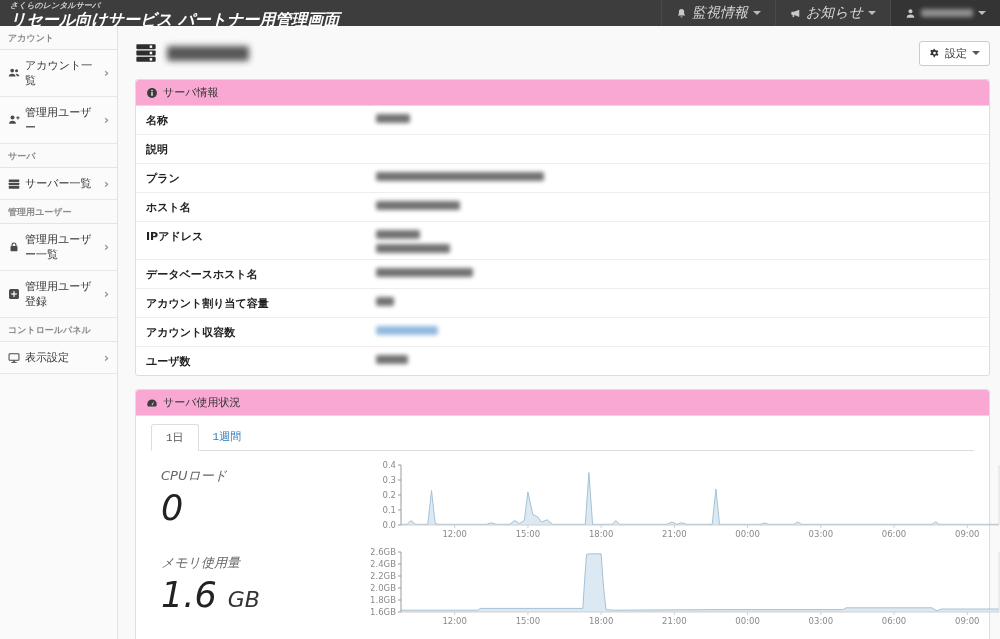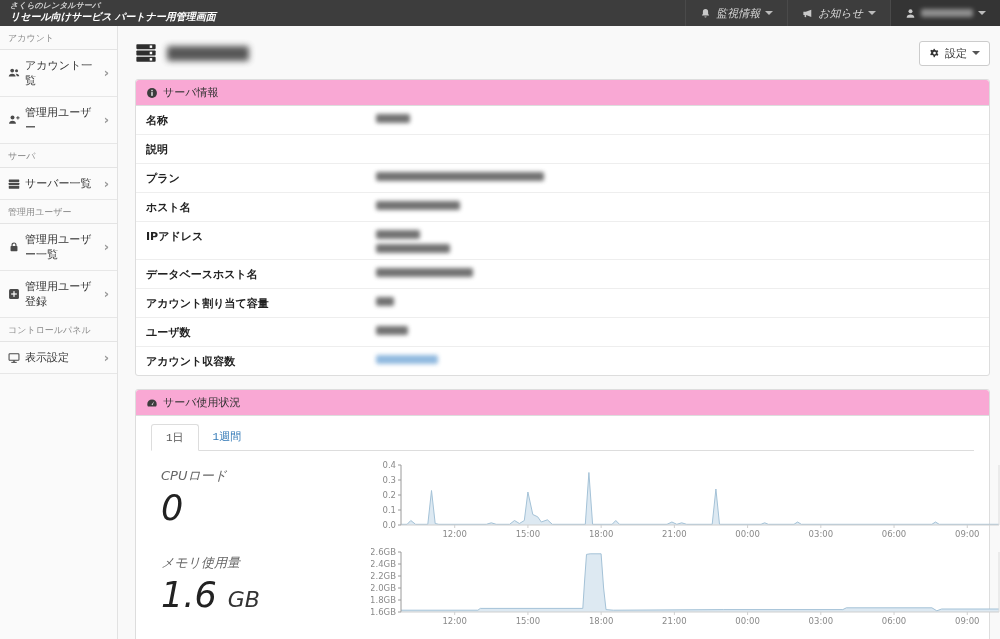--- a/index.html
+++ b/index.html
@@ -3,29 +3,29 @@
 <meta charset="utf-8">
 <style>
   * { margin:0; padding:0; box-sizing:border-box; }
   html,body { width:1000px; height:639px; overflow:hidden; }
   body { font-family:"DejaVu Sans","Liberation Sans",sans-serif; font-size:11px; color:#333; background:#f9f9f9; }
 
   
   .topbar { position:fixed; top:0; left:0; width:1000px; height:26px; background:#3d3d3d; color:#fff; display:flex; justify-content:space-between; z-index:50;font-style:italic; }
   .brand { padding:2px 0 0 10px; line-height:1.1; }
   .brand-small { font-size:8px; color:#cfcfcf; font-weight:bold; }
-  .brand-main { font-size:10px; font-weight:bold; color:#fff; }
+  .brand-main { font-size:16px; font-weight:bold; color:#fff; }
   .topmenus { display:flex; height:26px; }
-  .topmenu { display:flex; align-items:center; gap:5px; padding:0 14px; font-size:11px; color:#d8d8d8; border-left:1px solid #4a4a4a; cursor:pointer; }
+  .topmenu { display:flex; align-items:center; gap:5px; padding:0 14px; font-size:14px; color:#d8d8d8; border-left:1px solid #4a4a4a; cursor:pointer; }
   .topmenu:last-child { background:#343434; }
   .caret { width:0; height:0; border-left:4px solid transparent; border-right:4px solid transparent; border-top:4px solid #bbb; display:inline-block; }
 
   
   .sidebar { position:fixed; top:26px; left:0; width:118px; height:613px; background:#fafafa; border-right:1px solid #e2e2e2; }
-  .side-section-title { font-size:9px; color:#8a8a8a; padding:6px 8px 4px; border-bottom:1px solid #e4e4e4; }
+  .side-section-title { font-size:9px; color:#8a8a8a; padding:6px 8px 4px; border-bottom:1px solid #e4e4e4;font-weight:bold; }
   .side-item { display:flex; align-items:center; gap:5px; padding:8px 8px; font-size:11px; color:#333; border-bottom:1px solid #e7e7e7; background:#fbfbfb; cursor:pointer; }
   .side-item .chev { margin-left:auto; color:#999; font-size:13px; font-weight:bold; line-height:10px; }
   .side-item svg { flex:none; }
 
   
   .content { position:absolute; top:26px; left:118px; width:882px; height:613px; background:#f9f9f9; padding:9px 10px 11px 17px; overflow:hidden; }
 
   .page-head { display:flex; align-items:center; height:36px; margin-bottom:8px; }
   .page-title-wrap { display:flex; align-items:center; gap:10px; }
   .settings-btn { margin-left:auto; display:flex; align-items:center; gap:5px; background:#fff; border:1px solid #ccc; border-radius:3px; padding:4px 9px; font-size:11px; color:#333; cursor:pointer; }
@@ -235,29 +235,29 @@
             <span class="redact" style="width: 97px;"></span>
           </div>
         </div>
         <div class="info-row">
           <div class="info-label">アカウント割り当て容量</div>
           <div class="info-value">
             <span class="redact" style="width: 18px;"></span>
           </div>
         </div>
         <div class="info-row">
+          <div class="info-label">アカウント収容数</div>
+          <div class="info-value">
+            <span class="redact redact-link" style="width: 62px;"></span>
+          </div>
+        </div>
+        <div class="info-row">
           <div class="info-label">ユーザ数</div>
           <div class="info-value">
             <span class="redact" style="width: 32px;"></span>
-          </div>
-        </div>
-        <div class="info-row">
-          <div class="info-label">アカウント収容数</div>
-          <div class="info-value">
-            <span class="redact redact-link" style="width: 62px;"></span>
           </div>
         </div>
       </div>
   </div>
 
   <div class="panel">
     <div class="panel-heading">
       <span id="gauge-icon-slot">
           <svg class="icon" width="12" height="12" viewBox="0 0 16 16" fill="#3c3c3c" xmlns="http://www.w3.org/2000/svg">
             <path d="M8 3.2A6.3 6.3 0 0 0 1.7 9.5c0 1.2.3 2.2.9 3.1h10.8c.6-.9.9-1.9.9-3.1A6.3 6.3 0 0 0 8 3.2z"></path>

